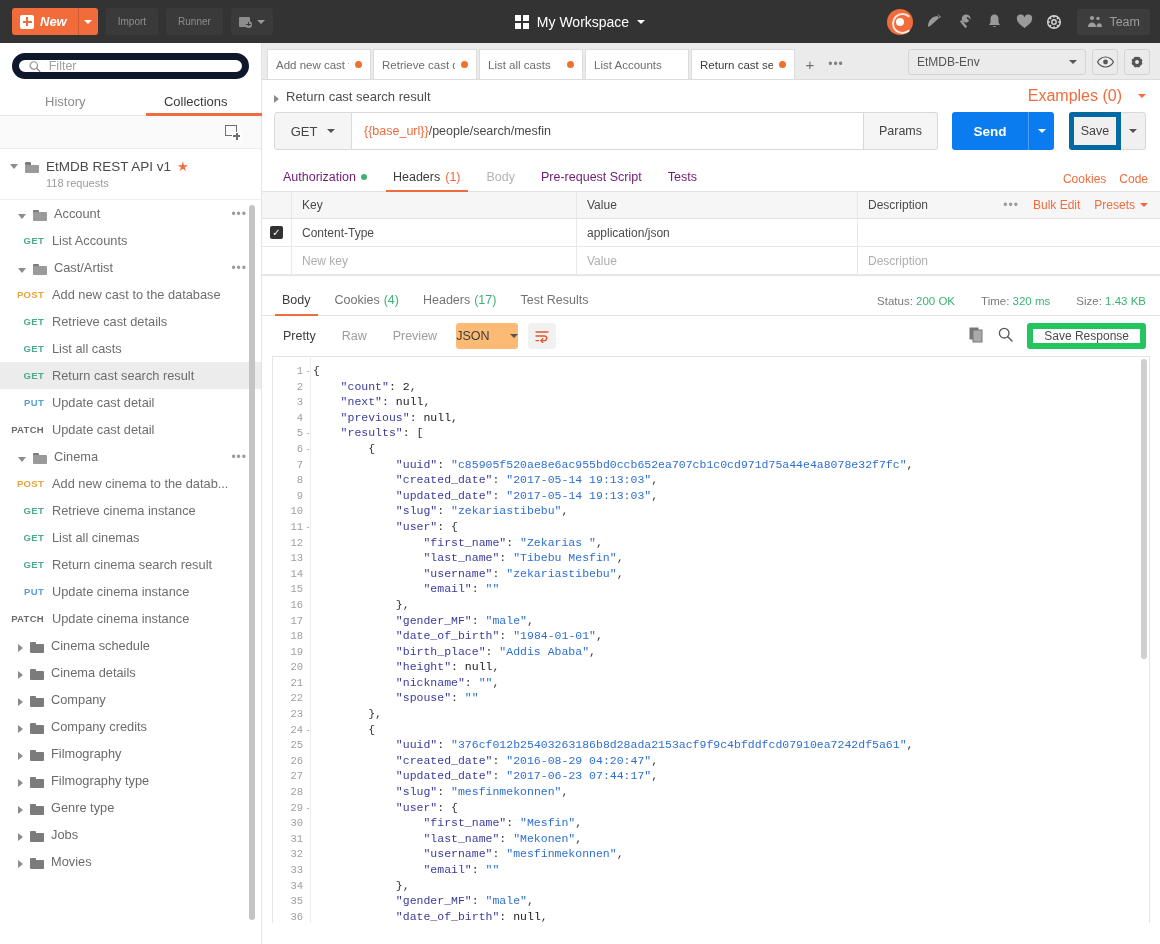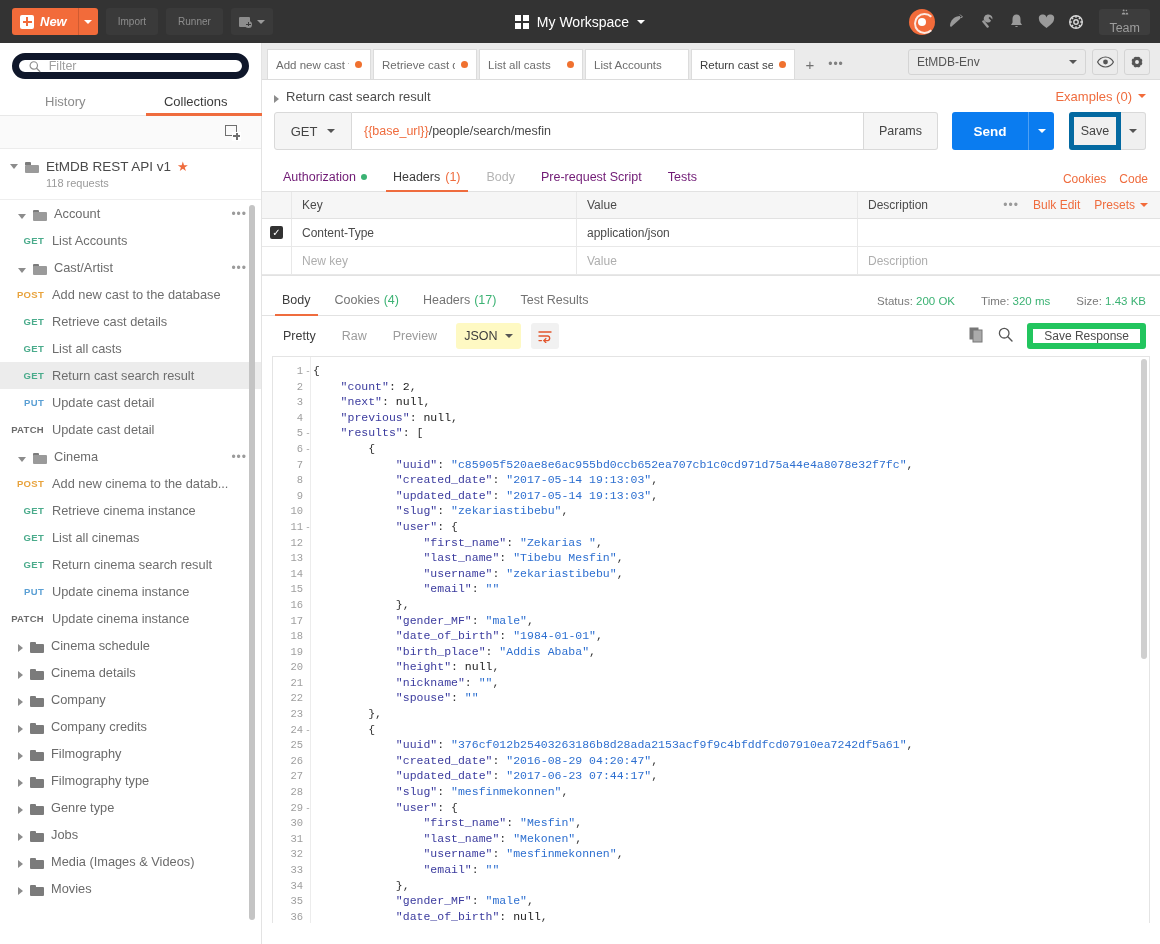--- a/index.html
+++ b/index.html
@@ -97,21 +97,21 @@
   }
   .orb::after {
     content: ""; position: absolute; left: 9px; top: 9px; width: 8px; height: 8px;
     border-radius: 50%; background: #fff;
   }
   .ic { width: 26px; height: 26px; display: flex; align-items: center; justify-content: center; cursor: pointer; }
   .ic svg { display: block; }
   .team-btn {
     height: 26px; padding: 0 10px; display: flex; align-items: center; gap: 6px;
     background: #3d3d3d; border-radius: 3px; color: #9d9d9d; font-size: 12.5px;
-    margin-left: 6px; cursor: pointer; flex-direction: column;
+    margin-left: 6px; cursor: pointer;
   }
 
   
   .sidebar {
     position: absolute; left: 0; top: 43px; width: 262px; height: 901px;
     background: #fff; border-right: 1px solid #e3e3e3;
     display: flex; flex-direction: column;
   }
   .filter-row { padding: 10px 12px 8px 12px; }
   .filter-box {
@@ -240,21 +240,21 @@
   .env-ic {
     width: 26px; height: 26px; background: #ebebeb; border: 1px solid #d4d4d4;
     border-radius: 3px; display: flex; align-items: center; justify-content: center; cursor: pointer;
   }
 
   .breadcrumbrow {
     height: 32px; display: flex; align-items: center; justify-content: space-between;
     padding: 0 14px 0 12px;
   }
   .bc { display: flex; align-items: center; gap: 7px; font-size: 13px; color: #4d4d4d; }
-  .examples { font-size: 13px; color: #ef6c3e; display: flex; align-items: center; gap: 6px; cursor: pointer; }
+  .examples { font-size: 16px; color: #ef6c3e; display: flex; align-items: center; gap: 16px; cursor: pointer; }
 
   .urlrow { display: flex; align-items: center; padding: 0 14px 0 12px; gap: 8px; }
   .method-box {
     width: 78px; height: 38px; background: #f5f5f5; border: 1px solid #d9d9d9;
     border-radius: 3px 0 0 3px; display: flex; align-items: center; justify-content: center;
     gap: 10px; font-size: 13px; color: #444; cursor: pointer;
   }
   .url-box {
     flex: 1; height: 38px; background: #fff; border: 1px solid #d9d9d9; border-left: none;
     display: flex; align-items: center; padding-left: 12px; font-size: 12.5px; color: #4a4a4a;
@@ -352,23 +352,23 @@
   .meta { position: absolute; right: 14px; bottom: 8px; display: flex; gap: 26px; font-size: 11.5px; color: #7a7a7a; }
   .meta b { color: #3bb273; font-weight: normal; }
 
   .toolrow { height: 40px; display: flex; align-items: center; padding: 0 14px 0 10px; gap: 4px; }
   .tbtn {
     padding: 0 11px; height: 26px; display: flex; align-items: center; justify-content: center;
     font-size: 12.5px; color: #9c9c9c; cursor: pointer; border-radius: 3px;
   }
   .tbtn.on { color: #3c3c3c; }
   .fmt-select {
-    height: 26px; min-width: 62px; background: #fef9c3; border-radius: 3px;
+    height: 26px; min-width: 62px; background: #fdba74; border-radius: 3px;
     display: flex; align-items: center; justify-content: space-between; gap: 8px;
-    padding: 0 8px; font-size: 12.5px; color: #3c3c3c; cursor: pointer; margin-left: 4px;
+    padding: 0 0; font-size: 12.5px; color: #3c3c3c; cursor: pointer; margin-left: 4px;
   }
   .wrap-btn {
     width: 28px; height: 26px; background: #f1f1f1; border-radius: 3px; margin-left: 6px;
     display: flex; align-items: center; justify-content: center; cursor: pointer;
   }
   .tool-right { margin-left: auto; display: flex; align-items: center; gap: 14px; }
   .save-resp {
     height: 26px; padding: 0 11px; border: 6px solid #22c55e; border-radius: 3px;
     display: flex; align-items: center; font-size: 12px; color: #4c4c4c; cursor: pointer;
   }
@@ -636,25 +636,20 @@
           </div>
           <div class="node">
             <span class="tri right"></span>
             <span class="folder-ico"></span>
             <span>Genre type</span>
           </div>
           <div class="node">
             <span class="tri right"></span>
             <span class="folder-ico"></span>
             <span>Jobs</span>
-          </div>
-          <div class="node">
-            <span class="tri right"></span>
-            <span class="folder-ico"></span>
-            <span>Media (Images &amp; Videos)</span>
           </div>
           <div class="node">
             <span class="tri right"></span>
             <span class="folder-ico"></span>
             <span>Movies</span>
           </div>
         </div>
       <div class="sb-scroll"></div>
     </div>
   </div>

